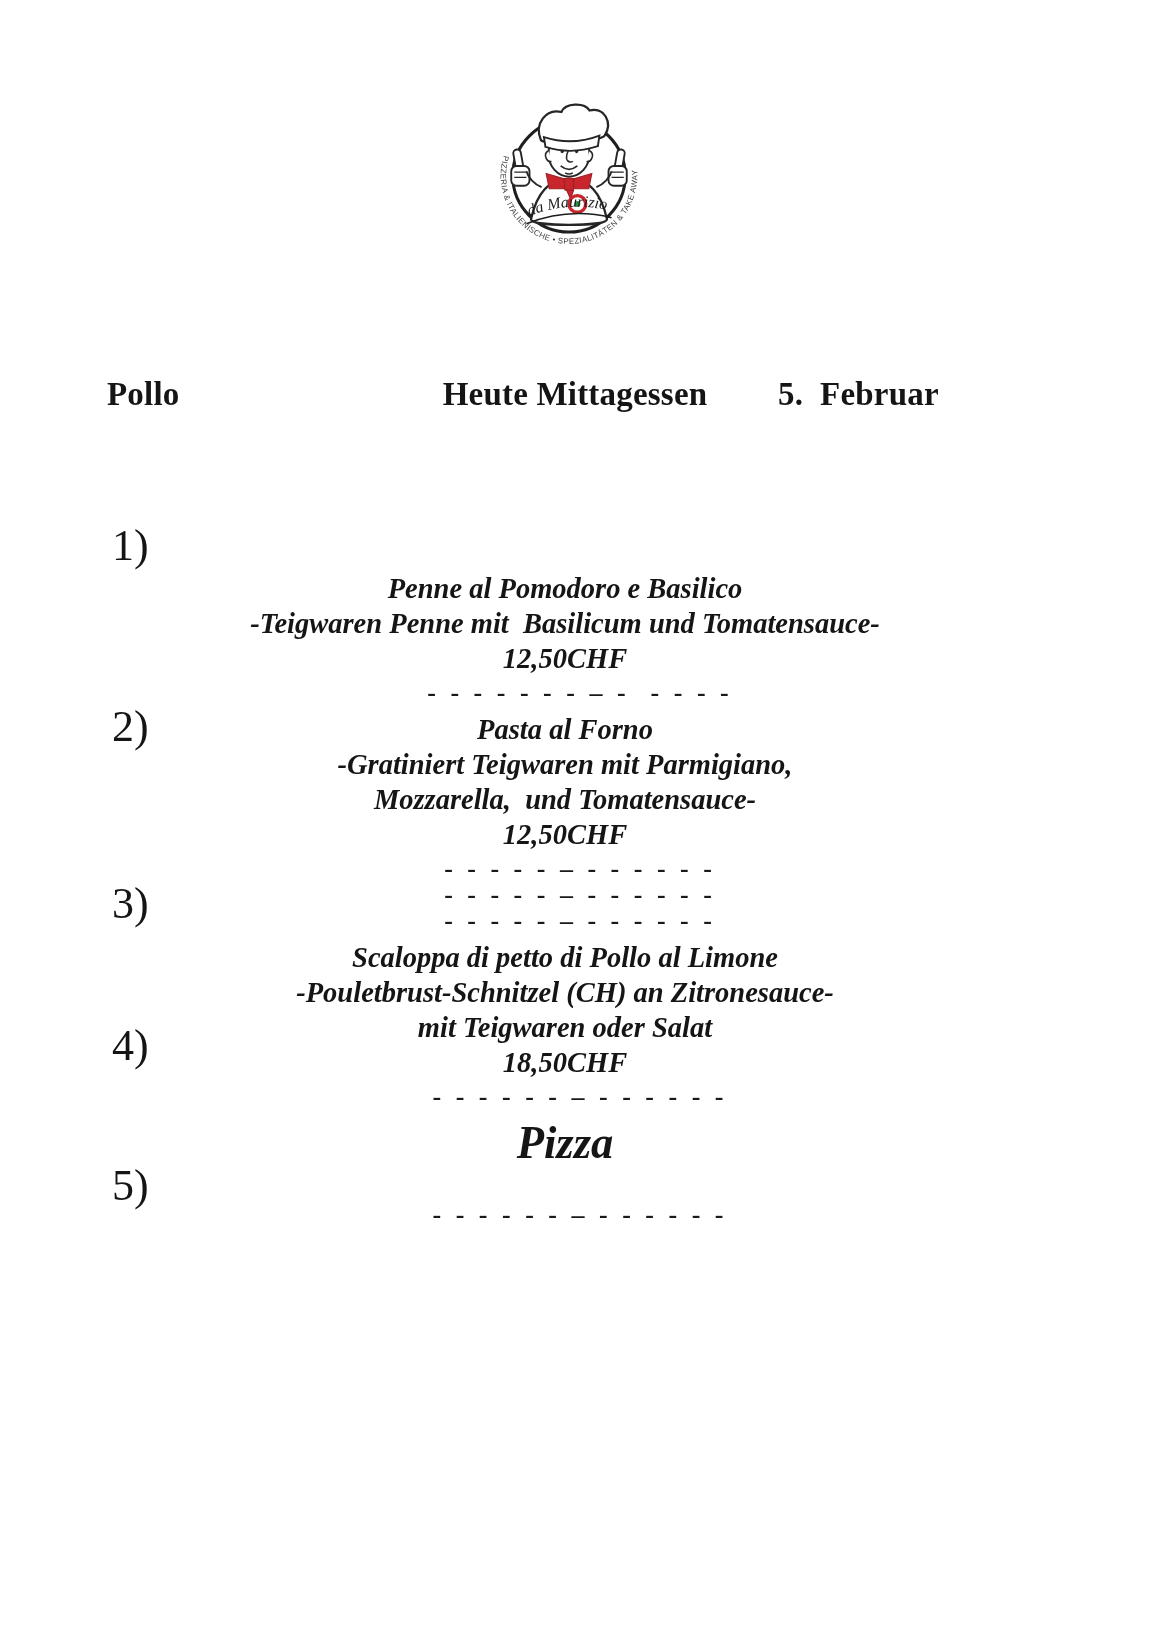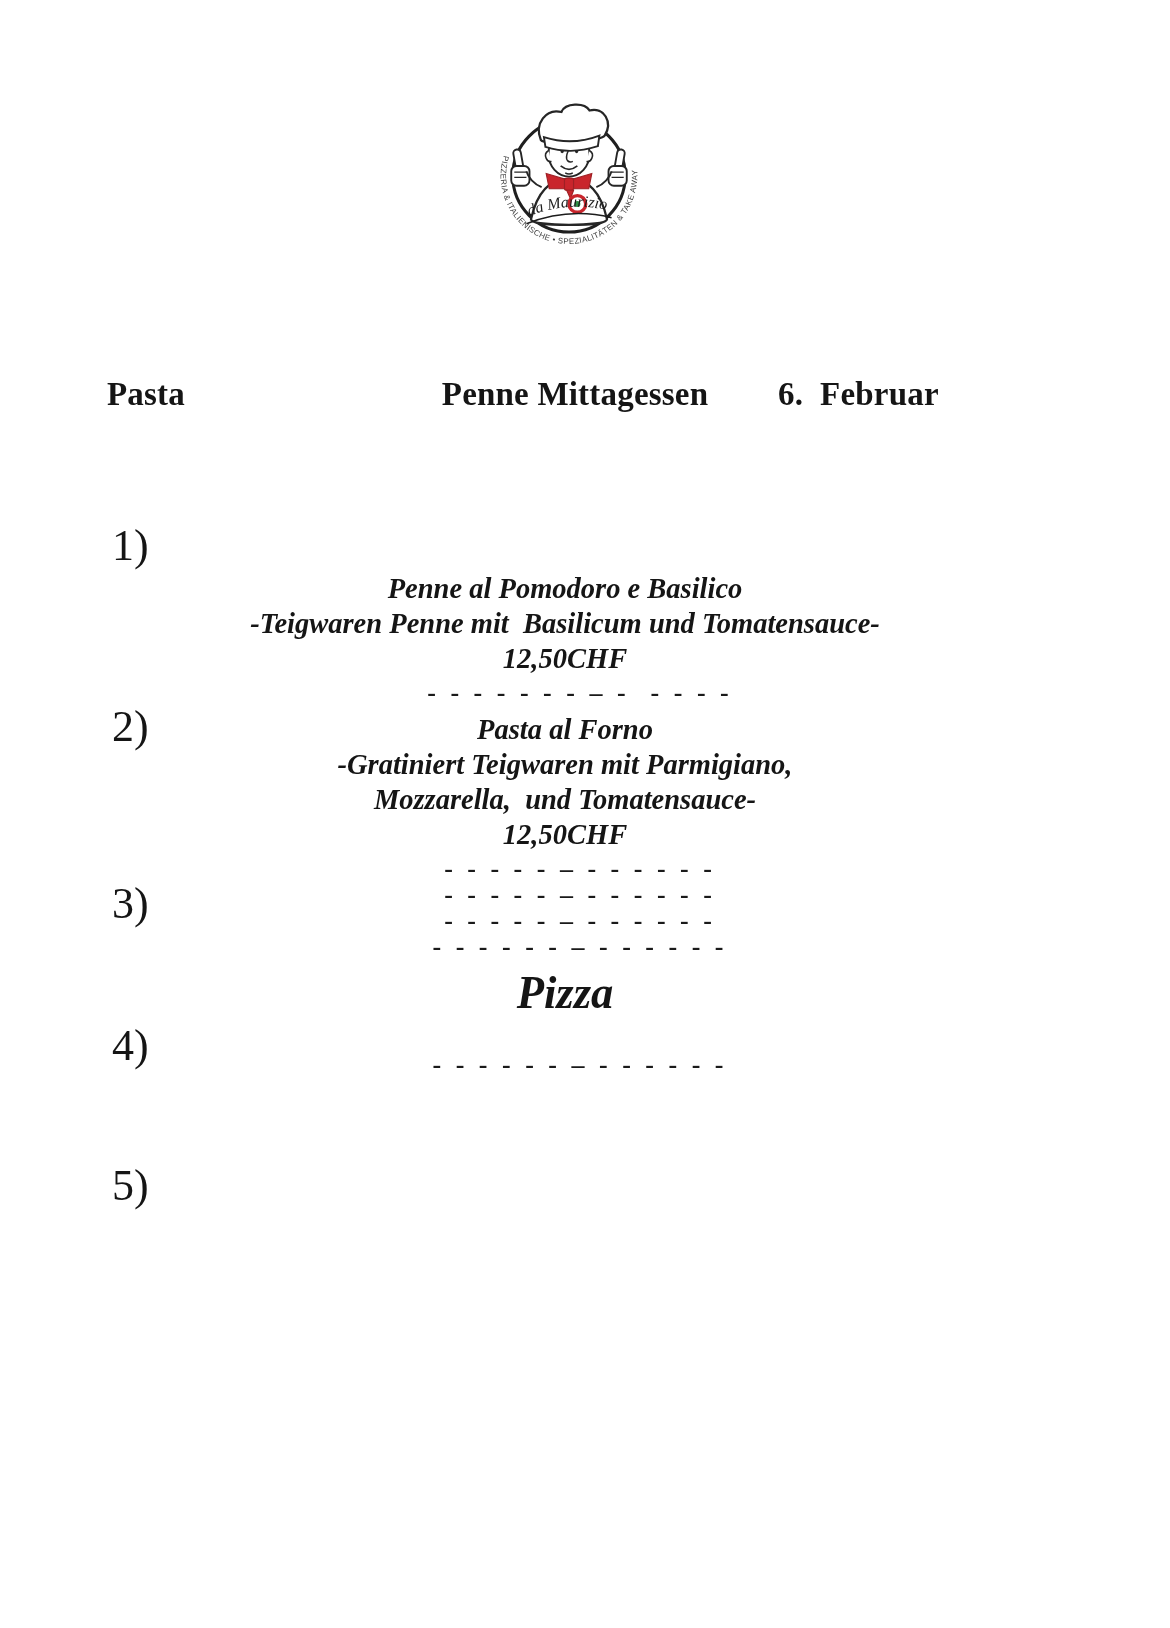--- a/index.html
+++ b/index.html
@@ -131,23 +131,23 @@
       <path d="M44,166 Q100,144 156,158" fill="none" stroke="#1c1c1c" stroke-width="2"></path>
 
       <path id="brandArc" d="M14,76 A90,90 0 1 0 186,76" fill="none"></path>
       <text font-size="10.5" letter-spacing="0.5" fill="#3d3d3d" font-family="'Liberation Sans', sans-serif">
         <textPath href="#brandArc">PIZZERIA &amp; ITALIENISCHE • SPEZIALITÄTEN &amp; TAKE AWAY</textPath>
       </text>
     </svg>
   </div>
 
   <div class="header-row">
-    <span class="h-left">Pasta</span>
-    <span class="h-center">Penne Mittagessen</span>
-    <span class="h-right">6.  Februar</span>
+    <span class="h-left">Pollo</span>
+    <span class="h-center">Heute Mittagessen</span>
+    <span class="h-right">5.  Februar</span>
   </div>
 
   <div class="item-number" id="num-1">1)</div>
   <div class="item-number" id="num-2">2)</div>
   <div class="item-number" id="num-3">3)</div>
   <div class="item-number" id="num-4">4)</div>
   <div class="item-number" id="num-5">5)</div>
 
   <div class="menu-body">
 
@@ -163,20 +163,26 @@
       <div class="line">-Gratiniert Teigwaren mit Parmigiano,</div>
       <div class="line">Mozzarella,  und Tomatensauce-</div>
       <div class="line price">12,50CHF</div>
     </div>
     <div class="sep">- - - - - – - - - - - -</div>
 
     <div class="sep">- - - - - – - - - - - -</div>
 
     <div class="sep">- - - - - – - - - - - -</div>
 
+    <div class="menu-item">
+      <div class="line title">Scaloppa di petto di Pollo al Limone</div>
+      <div class="line">-Pouletbrust-Schnitzel (CH) an Zitronesauce-</div>
+      <div class="line">mit Teigwaren oder Salat</div>
+      <div class="line price">18,50CHF</div>
+    </div>
     <div class="sep">- - - - - - – - - - - - -</div>
 
     <div class="pizza-heading">Pizza</div>
 
     <div class="sep final">- - - - - - – - - - - - -</div>
 
   </div>
 </div>
 
 </body></html>

